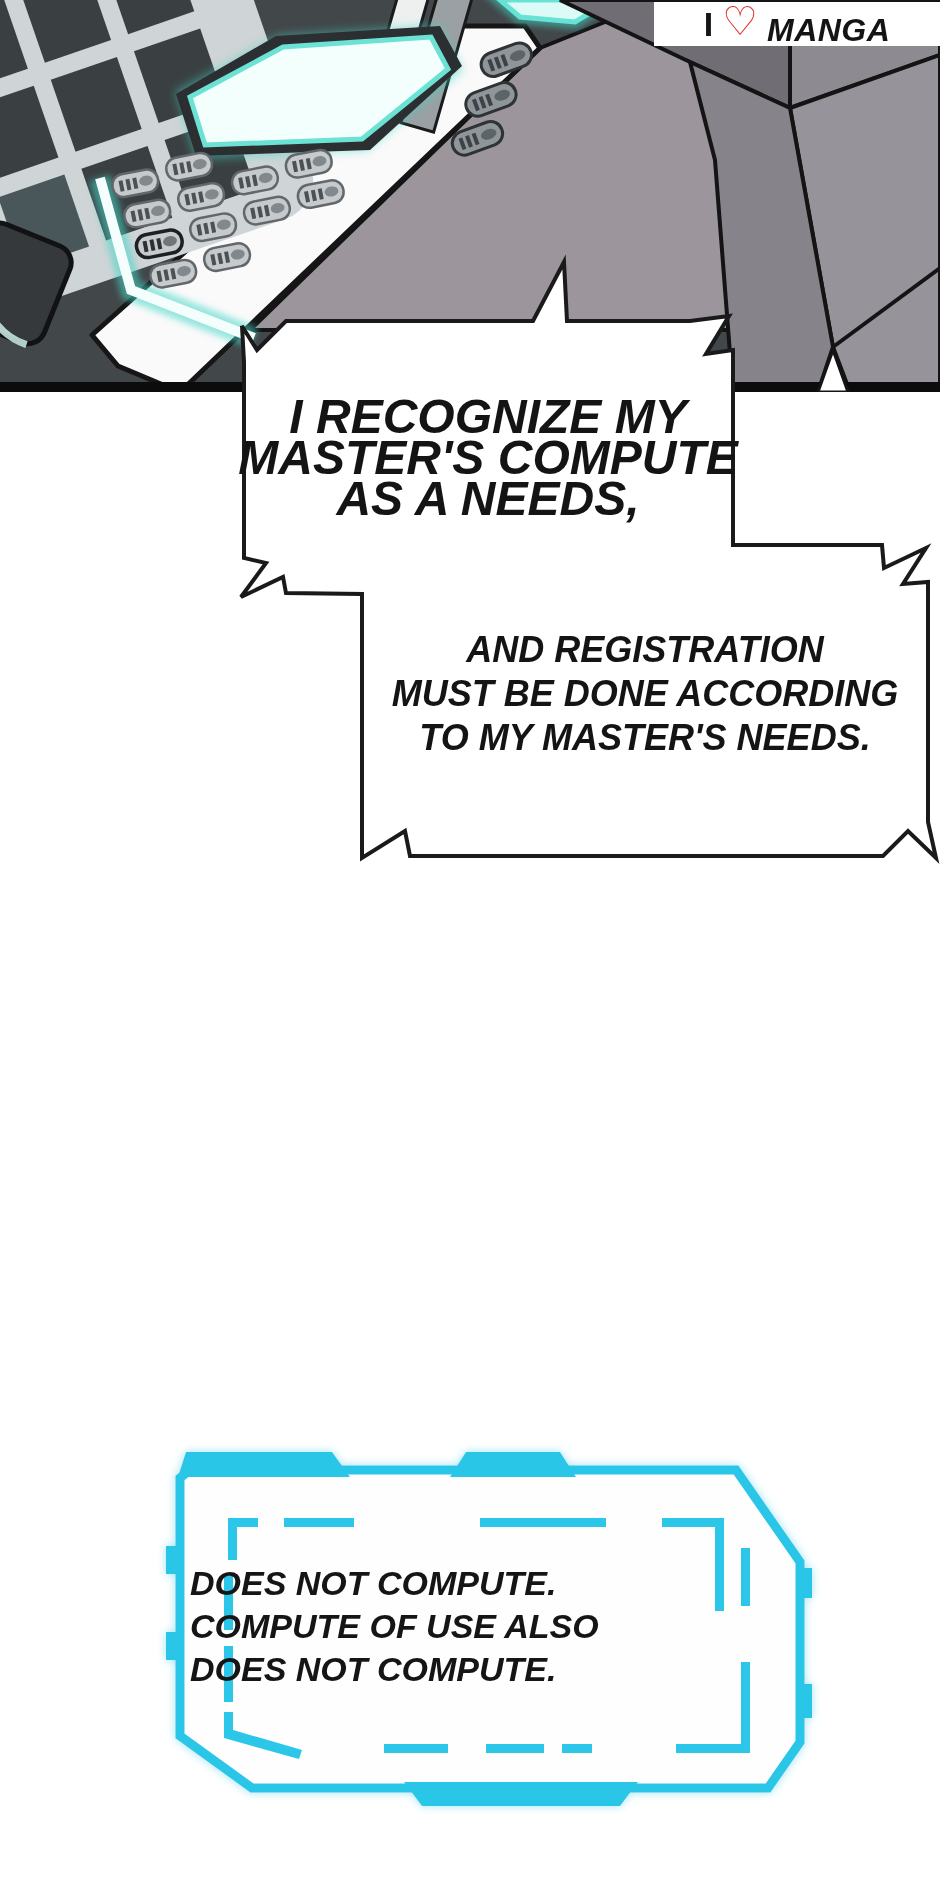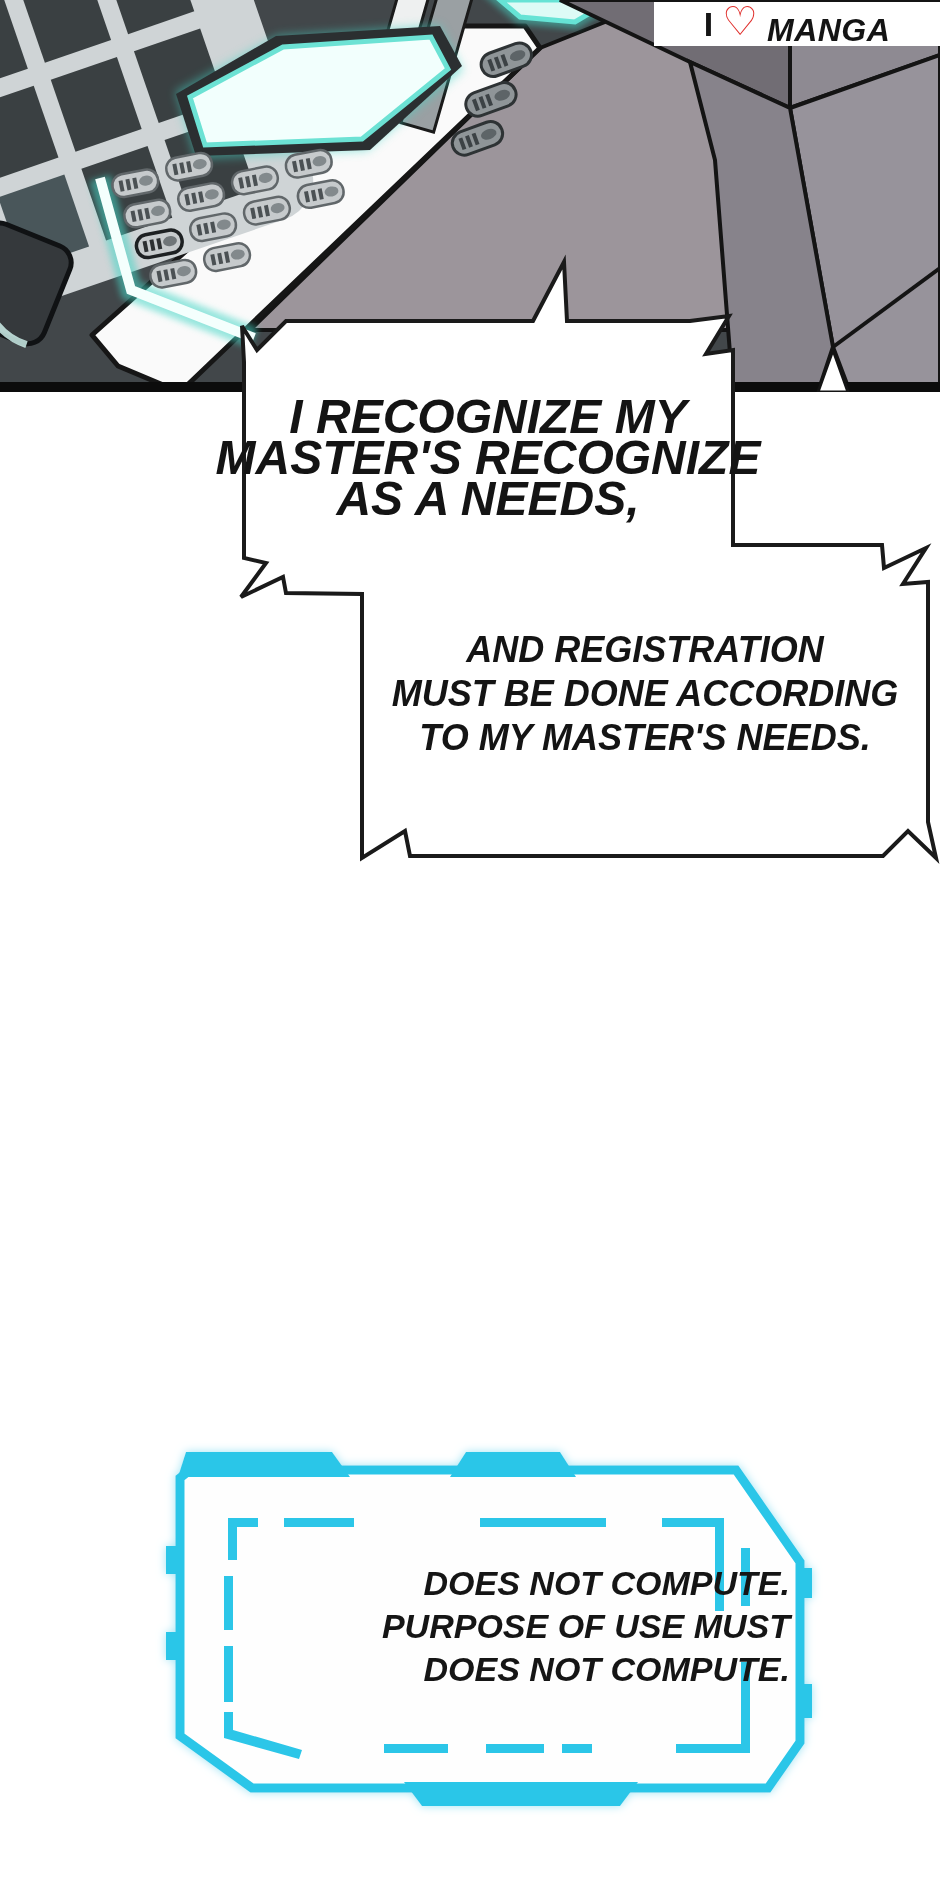--- a/index.html
+++ b/index.html
@@ -12,21 +12,21 @@
   .logo .i{font-size:34px;font-weight:700;color:#151515;}
   .logo .heart{font-size:40px;line-height:40px;color:#e0312e;font-weight:700;margin-top:-6px;}
   .logo .brand{font-size:32px;font-weight:900;font-style:italic;color:#141414;letter-spacing:0.5px;margin-top:13px;}
   .bubble-svg{position:absolute;left:0;top:240px;}
   .speech{position:absolute;text-align:center;color:#141414;font-weight:bold;font-style:italic;}
   .speech .ln{white-space:nowrap;}
   .b1{left:168px;top:396px;width:640px;font-size:48px;line-height:41px;}
   .b2{left:345px;top:628px;width:600px;font-size:36px;line-height:44px;}
   .robot-svg{position:absolute;left:0;top:1430px;}
   .robot-text{position:absolute;left:190px;top:1562px;width:600px;font-size:34px;line-height:43px;
-        text-align:right;color:#151515;font-weight:bold;font-style:italic;}
+        text-align:left;color:#151515;font-weight:bold;font-style:italic;}
   .robot-text .ln{white-space:nowrap;}
 </style>
 </head>
 <body>
 
 <div class="page">
 
   <div class="artwork">
     <svg width="940" height="392" viewBox="0 0 940 392">
       <defs>
@@ -229,21 +229,21 @@
              L 410,856
              L 405,831 L 362,858 L 362,818
              L 362,594
              L 286,593 L 283,577 L 241,597 L 266,563 L 244,558
              L 244,362
              L 242,326 L 257,350 Z" fill="#ffffff" stroke="#1a1a1a" stroke-width="4" stroke-linejoin="miter"></path>
   </svg>
 
   <div class="speech b1">
     <div class="ln">I RECOGNIZE MY</div>
-    <div class="ln">MASTER'S RECOGNIZE</div>
+    <div class="ln">MASTER'S COMPUTE</div>
     <div class="ln">AS A NEEDS,</div>
   </div>
 
   <div class="speech b2">
     <div class="ln">AND REGISTRATION</div>
     <div class="ln">MUST BE DONE ACCORDING</div>
     <div class="ln">TO MY MASTER'S NEEDS.</div>
   </div>
 
   <svg class="robot-svg" width="940" height="400" viewBox="0 1430 940 400">
@@ -275,17 +275,17 @@
       <rect x="486" y="1744" width="58" height="9"></rect>
       <rect x="562" y="1744" width="30" height="9"></rect>
       <rect x="676" y="1744" width="74" height="9"></rect>
       <rect x="741" y="1662" width="9" height="91"></rect>
       <rect x="741" y="1548" width="9" height="58"></rect>
     </g>
   </svg>
 
   <div class="robot-text">
     <div class="ln">DOES NOT COMPUTE.</div>
-    <div class="ln">PURPOSE OF USE MUST</div>
+    <div class="ln">COMPUTE OF USE ALSO</div>
     <div class="ln">DOES NOT COMPUTE.</div>
   </div>
 
 </div>
 
 </body></html>

